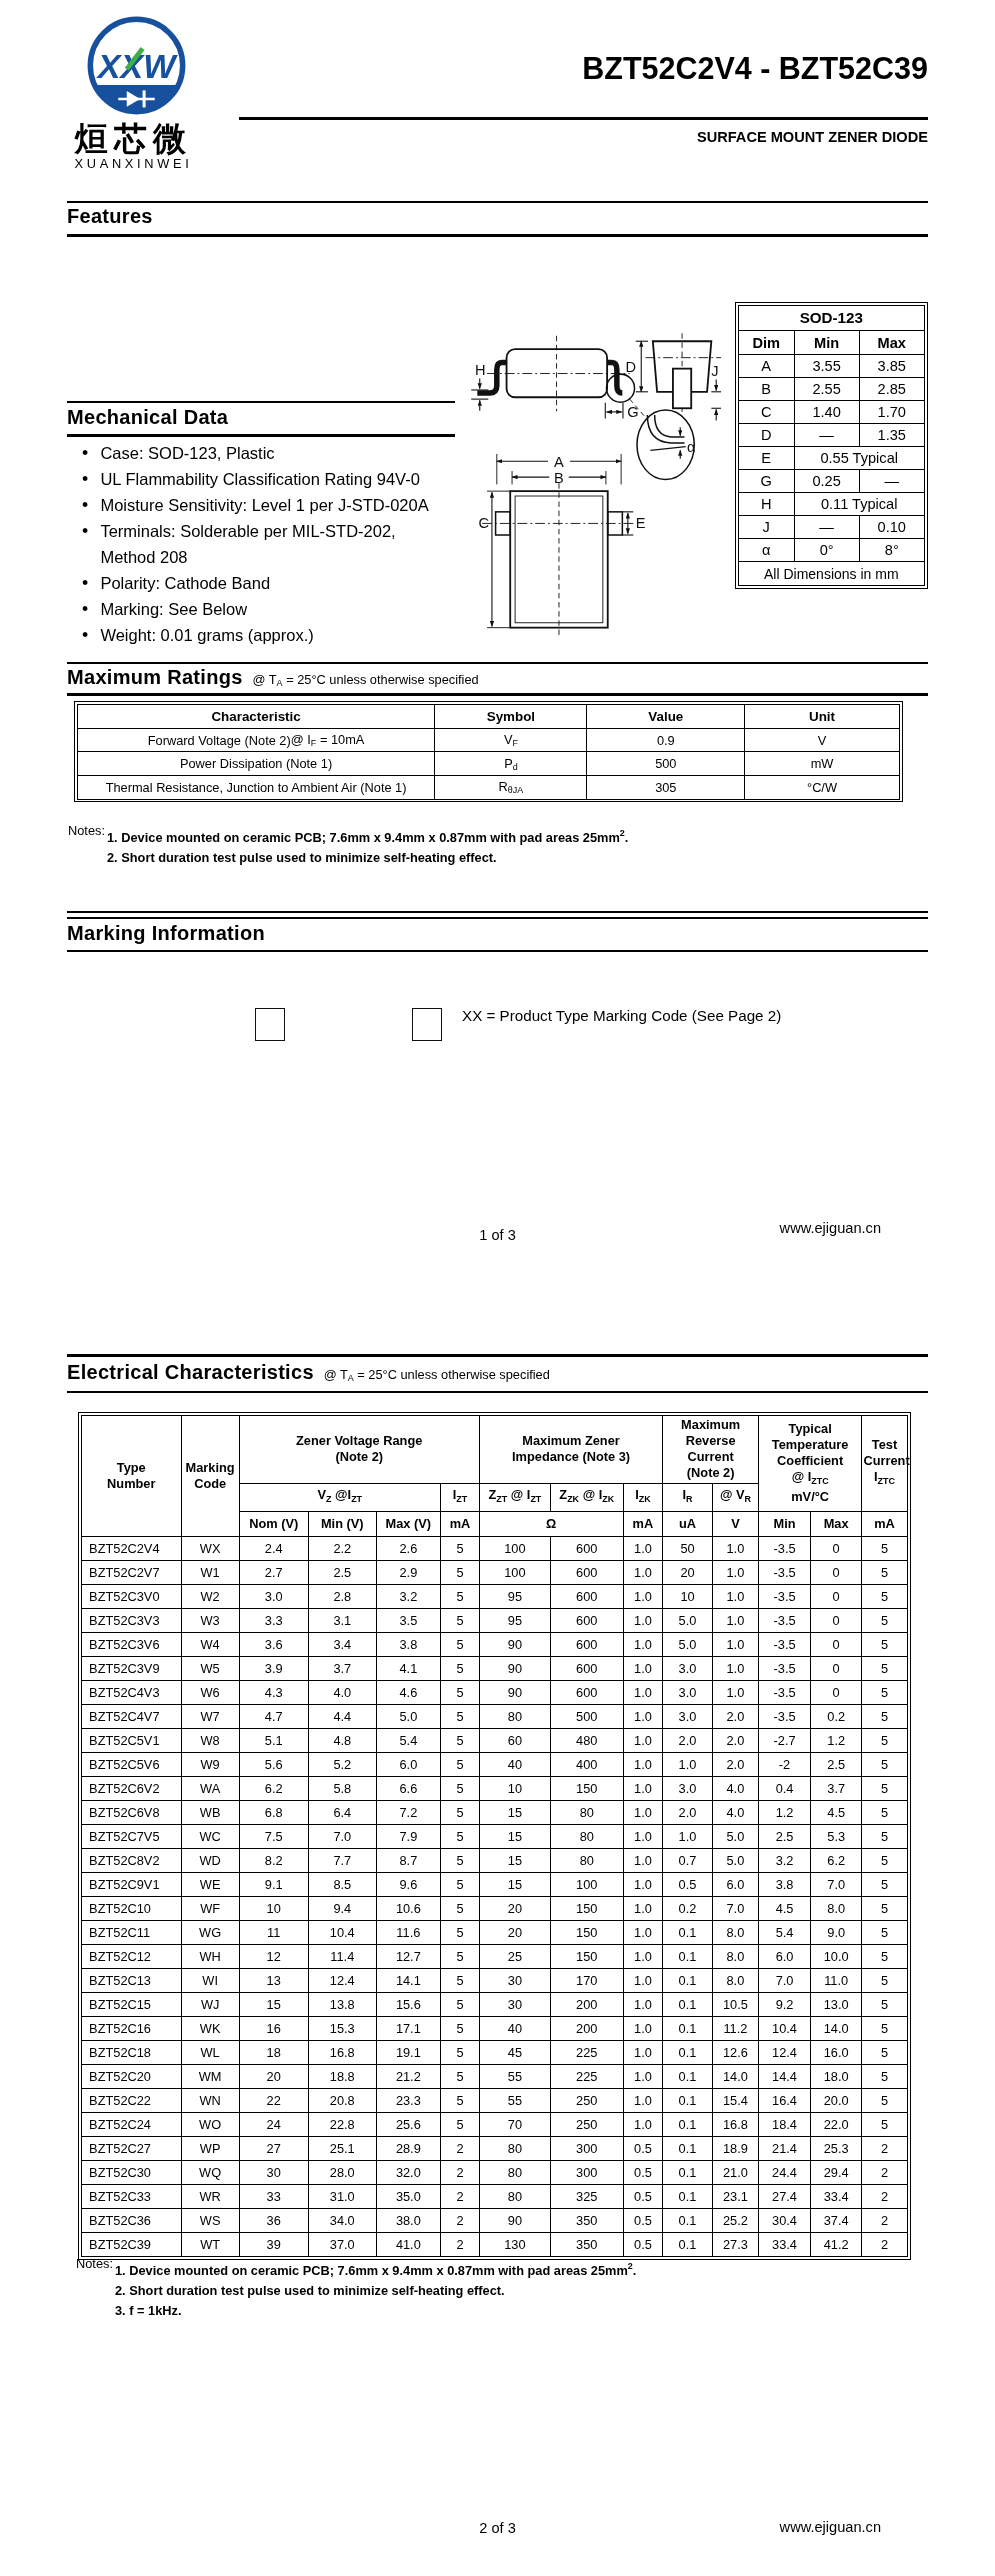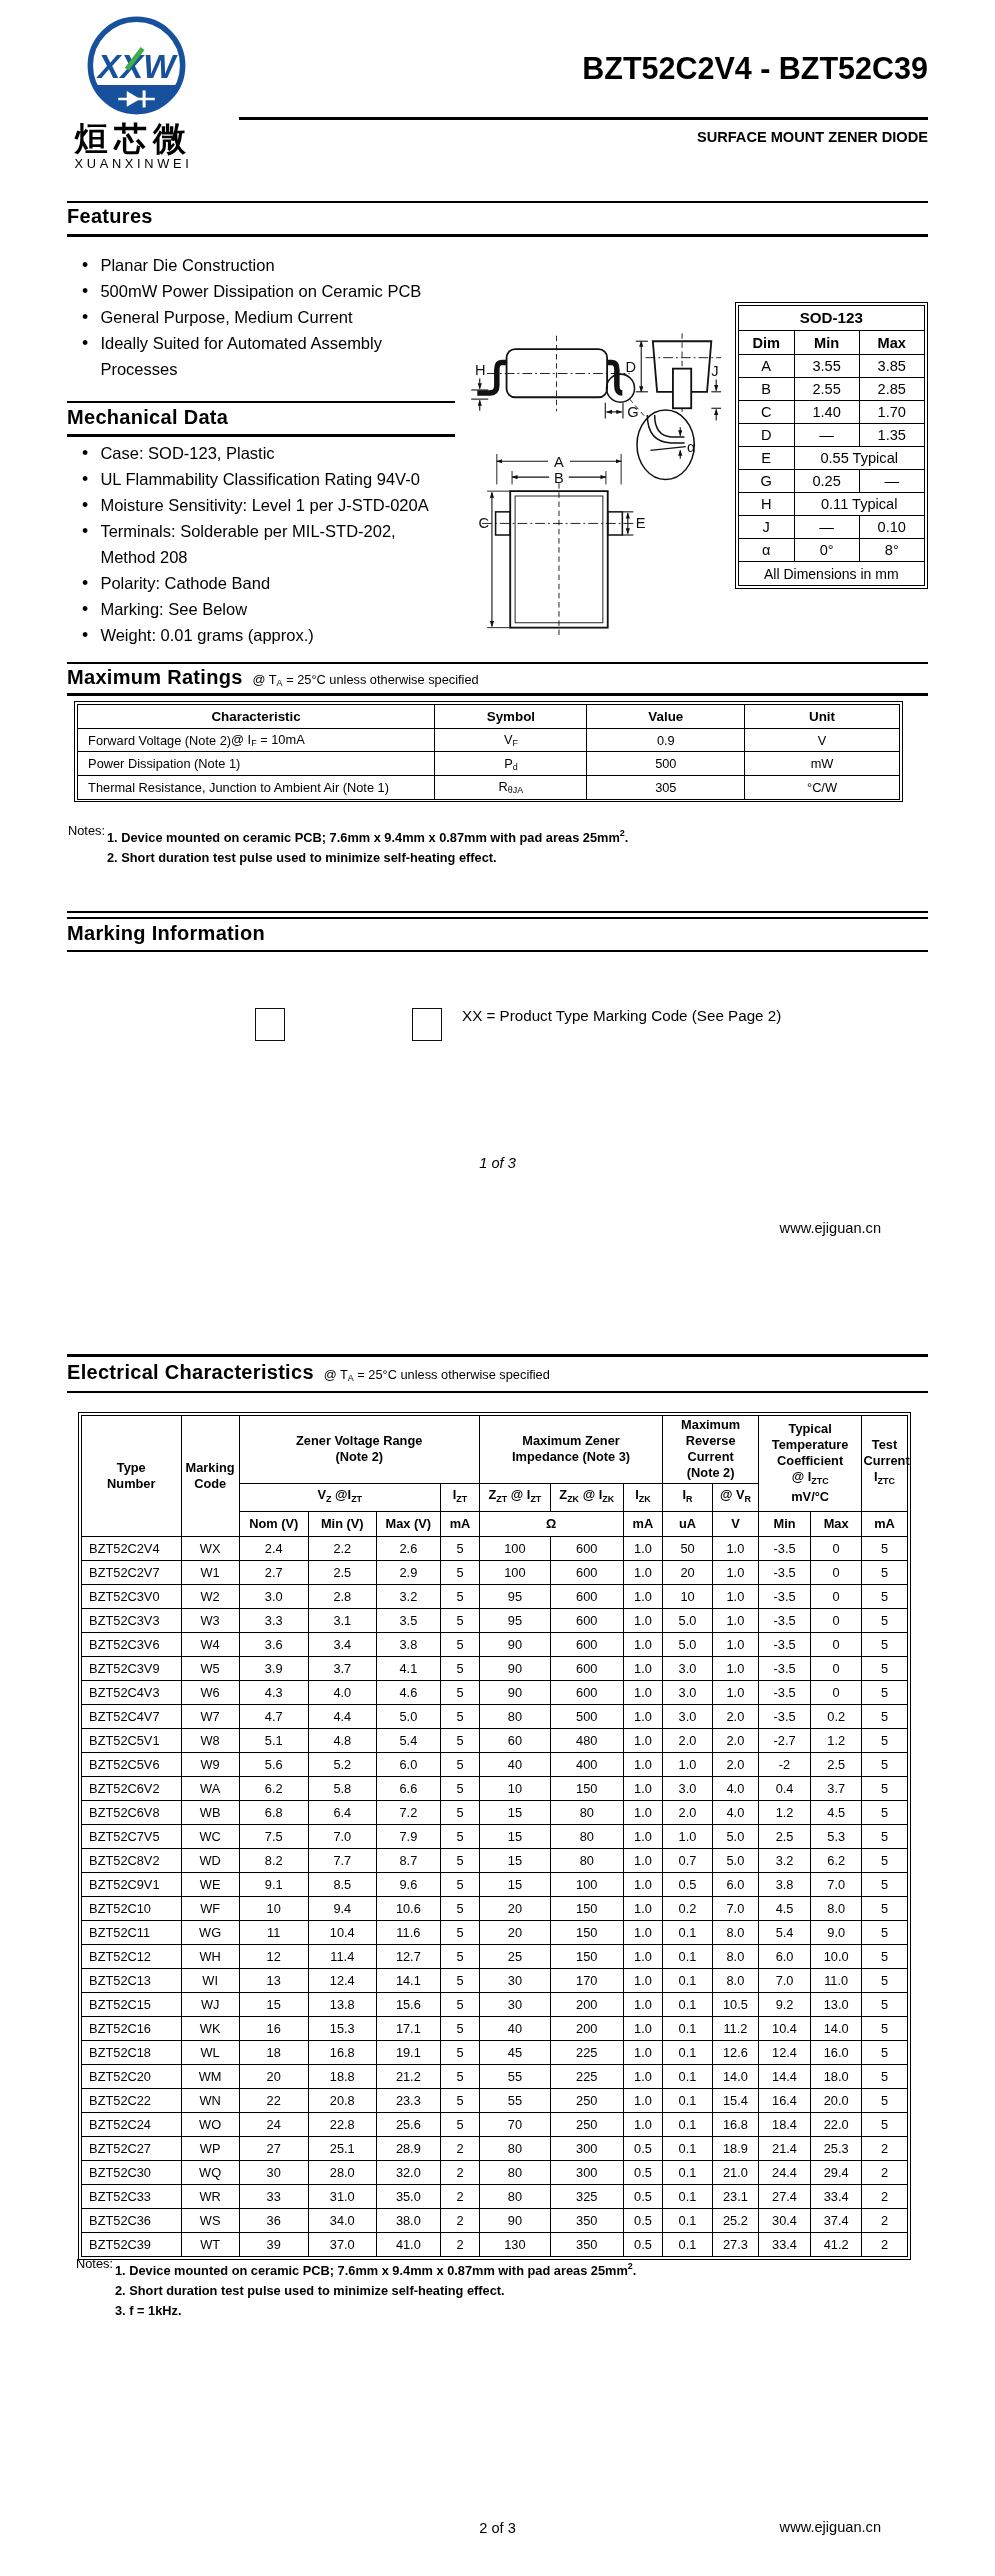--- a/index.html
+++ b/index.html
@@ -19,21 +19,21 @@
         font-family:"Liberation Sans","DejaVu Sans",sans-serif;}
   
   .sod th,.sod td{font-size:14.6px;height:22px;}
   .sod .ttl{font-weight:bold;font-size:15.2px;height:24.4px;}
   .sod th{font-weight:bold;height:23px;}
   .sod .foot td{font-size:14px;height:23px;}
   
   .rat th{font-size:13.4px;font-weight:bold;height:23px;}
   .rat td{font-size:12.8px;height:22.6px;}
   .rat td.char{text-align:left;}
-  .rat td.char .inner{display:flex;justify-content:flex-start;align-items:center;padding:0 8.5px;}
+  .rat td.char .inner{display:flex;justify-content:center;align-items:center;padding:0 8.5px;}
   
   .et th{font-size:12.8px;font-weight:bold;white-space:pre-line;line-height:16px;padding:0 1.2px;}
   .et tr.h1 th{height:67px;}
   .et tr.h2 th{height:27px;}
   .et tr.h3 th{height:24.4px;}
   .et td{font-size:12.8px;height:23px;}
   .et td.left{text-align:left;padding-left:7.3px;margin-top:20px;}
   sub{font-size:70%;vertical-align:-18%;}
   sup{font-size:70%;vertical-align:30%;}
   .notes{position:absolute;display:flex;gap:2px;font-size:12.8px;}
@@ -74,26 +74,20 @@
   <div class="logo-cn">烜芯微</div>
   <div class="logo-en">XUANXINWEI</div>
 
   <div class="doc-title">BZT52C2V4 - BZT52C39</div>
   <div class="rule" style="left:239px;top:117px;width:689px;height:3px;"></div>
   <div class="doc-sub">SURFACE MOUNT ZENER DIODE</div>
 
   <div class="rule" style="left:67px;top:201px;width:861px;height:1.5px;"></div>
   <div class="sec-title" style="left:67px;top:205px;">Features</div>
   <div class="rule" style="left:67px;top:234px;width:861px;height:2.7px;"></div>
-  <ul class="blist" style="left:76px;top:252px;width:378px;">
-      <li>Planar Die Construction</li>
-      <li>500mW Power Dissipation on Ceramic PCB</li>
-      <li>General Purpose, Medium Current</li>
-      <li>Ideally Suited for Automated Assembly Processes</li>
-    </ul>
 
   <div class="rule" style="left:67px;top:401px;width:388px;height:1.5px;"></div>
   <div class="sec-title" style="left:67px;top:406px;">Mechanical Data</div>
   <div class="rule" style="left:67px;top:434px;width:388px;height:2.7px;"></div>
   <ul class="blist" style="left:76px;top:440px;width:378px;">
       <li>Case: SOD-123, Plastic</li>
       <li>UL Flammability Classification Rating 94V-0</li>
       <li>Moisture Sensitivity: Level 1 per J-STD-020A</li>
       <li>Terminals: Solderable per MIL-STD-202, Method 208</li>
       <li>Polarity: Cathode Band</li>
@@ -325,21 +319,21 @@
   <div class="rule" style="left:67px;top:917px;width:861px;height:2.1px;"></div>
   <div class="sec-title" style="left:67px;top:922px;">Marking Information</div>
   <div class="rule" style="left:67px;top:950px;width:861px;height:1.5px;"></div>
 
   <div class="abs" style="left:255px;top:976px;width:185px;height:93px;">
     <div class="mark-tab" style="left:0;"></div>
     <div class="mark-tab" style="left:157px;"></div>
   </div>
   <div class="mark-note">XX = Product Type Marking Code (See Page 2)</div>
 
-  <div class="footer-page" style="top:1155px;font-style:italic;">1 of 3</div>
+  <div class="footer-page" style="top:1227px;">1 of 3</div>
   <div class="footer-site" style="top:1220px;">www.ejiguan.cn</div>
 
   <div class="rule" style="left:67px;top:1354px;width:861px;height:3px;"></div>
   <div class="sec-title" style="left:67px;top:1361px;display:flex;align-items:baseline;">
     <span>Electrical Characteristics</span>
     <span class="sec-cond">@ T<sub>A</sub> = 25°C unless otherwise specified</span>
   </div>
   <div class="rule" style="left:67px;top:1391px;width:861px;height:1.8px;"></div>
 
   <div class="twrap" style="left:78px;top:1412px;width:827px;">

